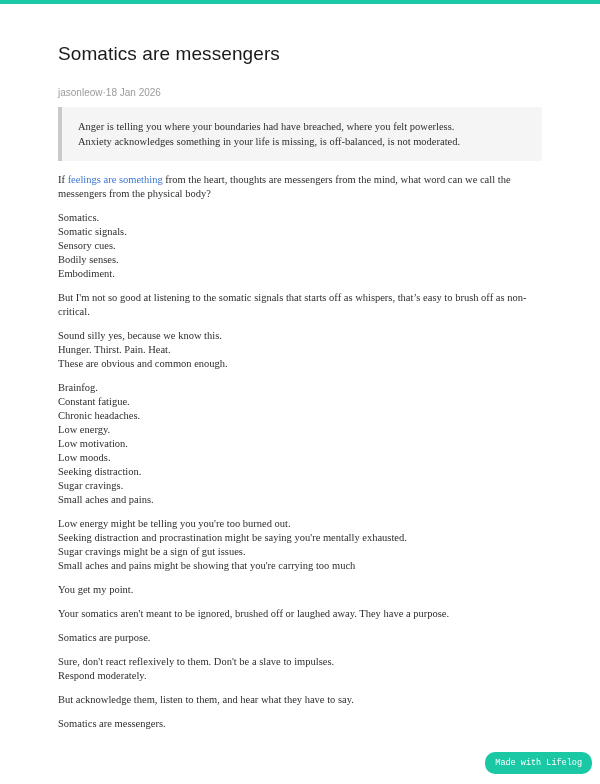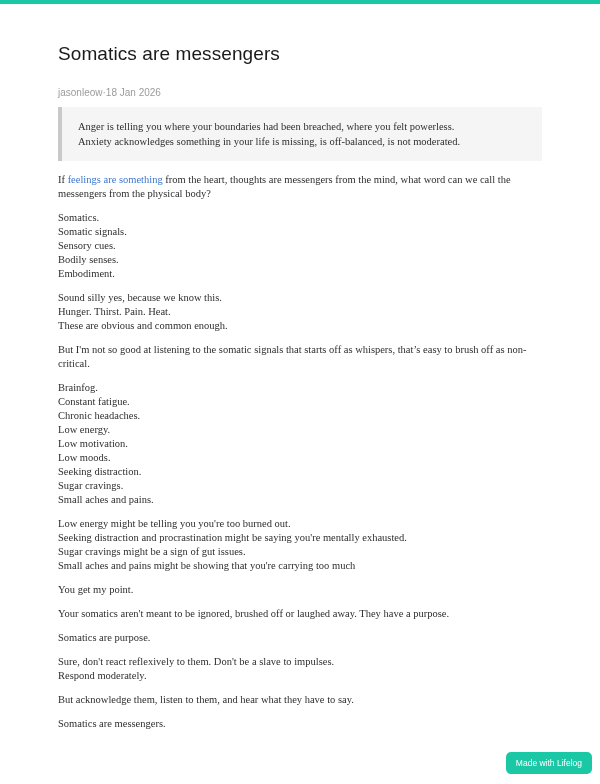--- a/index.html
+++ b/index.html
@@ -57,54 +57,54 @@
     color: var(--link, #3b76cf);
     text-decoration: none;
     cursor: pointer;
   }
   .made-with-badge {
     position: absolute;
     right: 8px;
     bottom: 10px;
     background: var(--accent, #1bc8a5);
     color: #ffffff;
-    font-family: Liberation Sans, sans-serif;
+    font-family: Liberation Mono, monospace;
     font-size: 8.5px;
     line-height: 1;
     padding: 7px 10px;
-    border-radius: 5px;
+    border-radius: 10px;
     border: none;
     cursor: pointer;
   }
 </style>
 </head>
 <body style="--accent: #1BC8A5; --link: #3B76CF; --quote_bg: #F5F5F5; --quote_border: #C9C9C9; --text: #2E2E2E; --muted: #9B9B9B;">
 
 <div class="accent-bar"></div>
 
 <div class="container">
   <h1 class="post-title">Somatics are messengers</h1>
 
   <div class="byline">
     <span>jasonleow</span>
     <span>·</span>
     <span>18 Jan 2026</span>
   </div>
 
   <blockquote class="quote">
-    <div>Anger is telling you where your boundaries had been breached, where you felt powerless.</div>
+    <div>Anger is telling you where your boundaries had have breached, where you felt powerless.</div>
     <div>Anxiety acknowledges something in your life is missing, is off-balanced, is not moderated.</div>
   </blockquote>
 
   <div class="article">
     <p class="intro-paragraph"><span>If </span><a class="inline-link">feelings are something</a><span> from the heart, thoughts are messengers from the mind, what word can we call the messengers from the physical body?</span></p>
     <div>
         <p>Somatics.<br>Somatic signals.<br>Sensory cues.<br>Bodily senses.<br>Embodiment.</p>
+        <p>But I'm not so good at listening to the somatic signals that starts off as whispers, that’s easy to brush off as non-critical.</p>
         <p>Sound silly yes, because we know this.<br>Hunger. Thirst. Pain. Heat.<br>These are obvious and common enough.</p>
-        <p>But I'm not so good at listening to the somatic signals that starts off as whispers, that’s easy to brush off as non-critical.</p>
         <p>Brainfog.<br>Constant fatigue.<br>Chronic headaches.<br>Low energy.<br>Low motivation.<br>Low moods.<br>Seeking distraction.<br>Sugar cravings.<br>Small aches and pains.</p>
         <p>Low energy might be telling you you're too burned out.<br>Seeking distraction and procrastination might be saying you're mentally exhausted.<br>Sugar cravings might be a sign of gut issues.<br>Small aches and pains might be showing that you're carrying too much</p>
         <p>You get my point.</p>
         <p>Your somatics aren't meant to be ignored, brushed off or laughed away. They have a purpose.</p>
         <p>Somatics are purpose.</p>
         <p>Sure, don't react reflexively to them. Don't be a slave to impulses.<br>Respond moderately.</p>
         <p>But acknowledge them, listen to them, and hear what they have to say.</p>
         <p>Somatics are messengers.</p>
       </div>
   </div>

